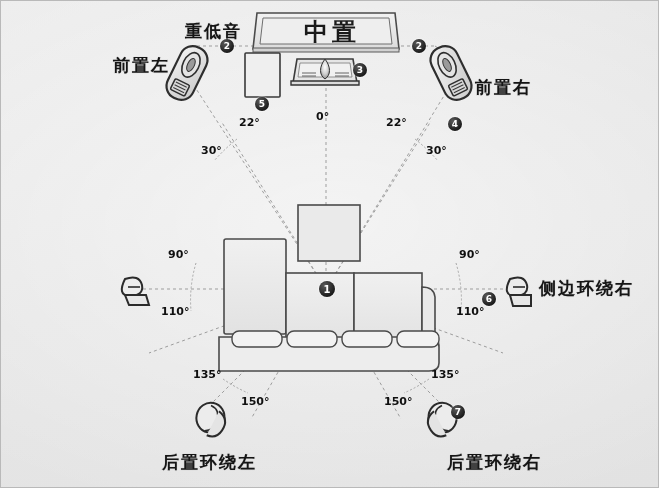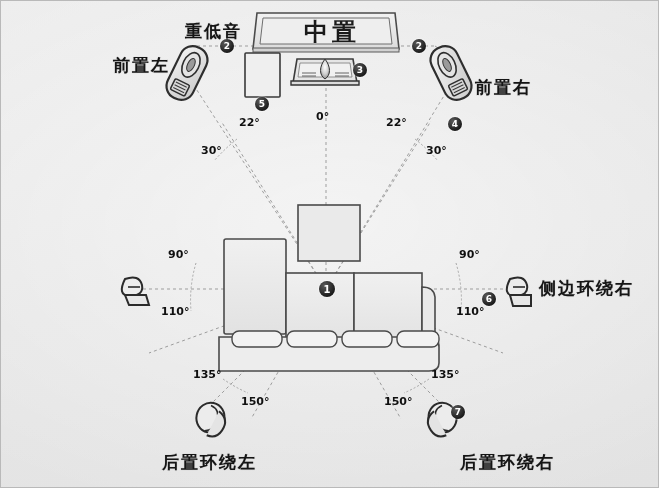--- a/index.html
+++ b/index.html
@@ -247,21 +247,21 @@
 
   <div class="lbl cn-label" style="left:112px; top:56px;text-align:center;">前置左</div>
 
   <div class="lbl cn-label" style="left:474px; top:56px;margin-top:22px;">前置右</div>
 
 
   <div class="lbl cn-label" style="left:538px; top:279px;">侧边环绕右</div>
 
   <div class="lbl cn-label" style="left:161px; top:453px;">后置环绕左</div>
 
-  <div class="lbl cn-label" style="left:446px; top:453px;margin-left:13px;">后置环绕右</div>
+  <div class="lbl cn-label" style="left:446px; top:453px;">后置环绕右</div>
 
   <div class="lbl ang" style="left:315px; top:110px;">0°</div>
 
   <div class="lbl ang" style="left:238px; top:116px;">22°</div>
   <div class="lbl ang" style="left:200px; top:144px;">30°</div>
 
   <div class="lbl ang" style="left:385px; top:116px;">22°</div>
   <div class="lbl ang" style="left:425px; top:144px;">30°</div>
 
   <div class="lbl ang" style="left:167px; top:248px;">90°</div>

